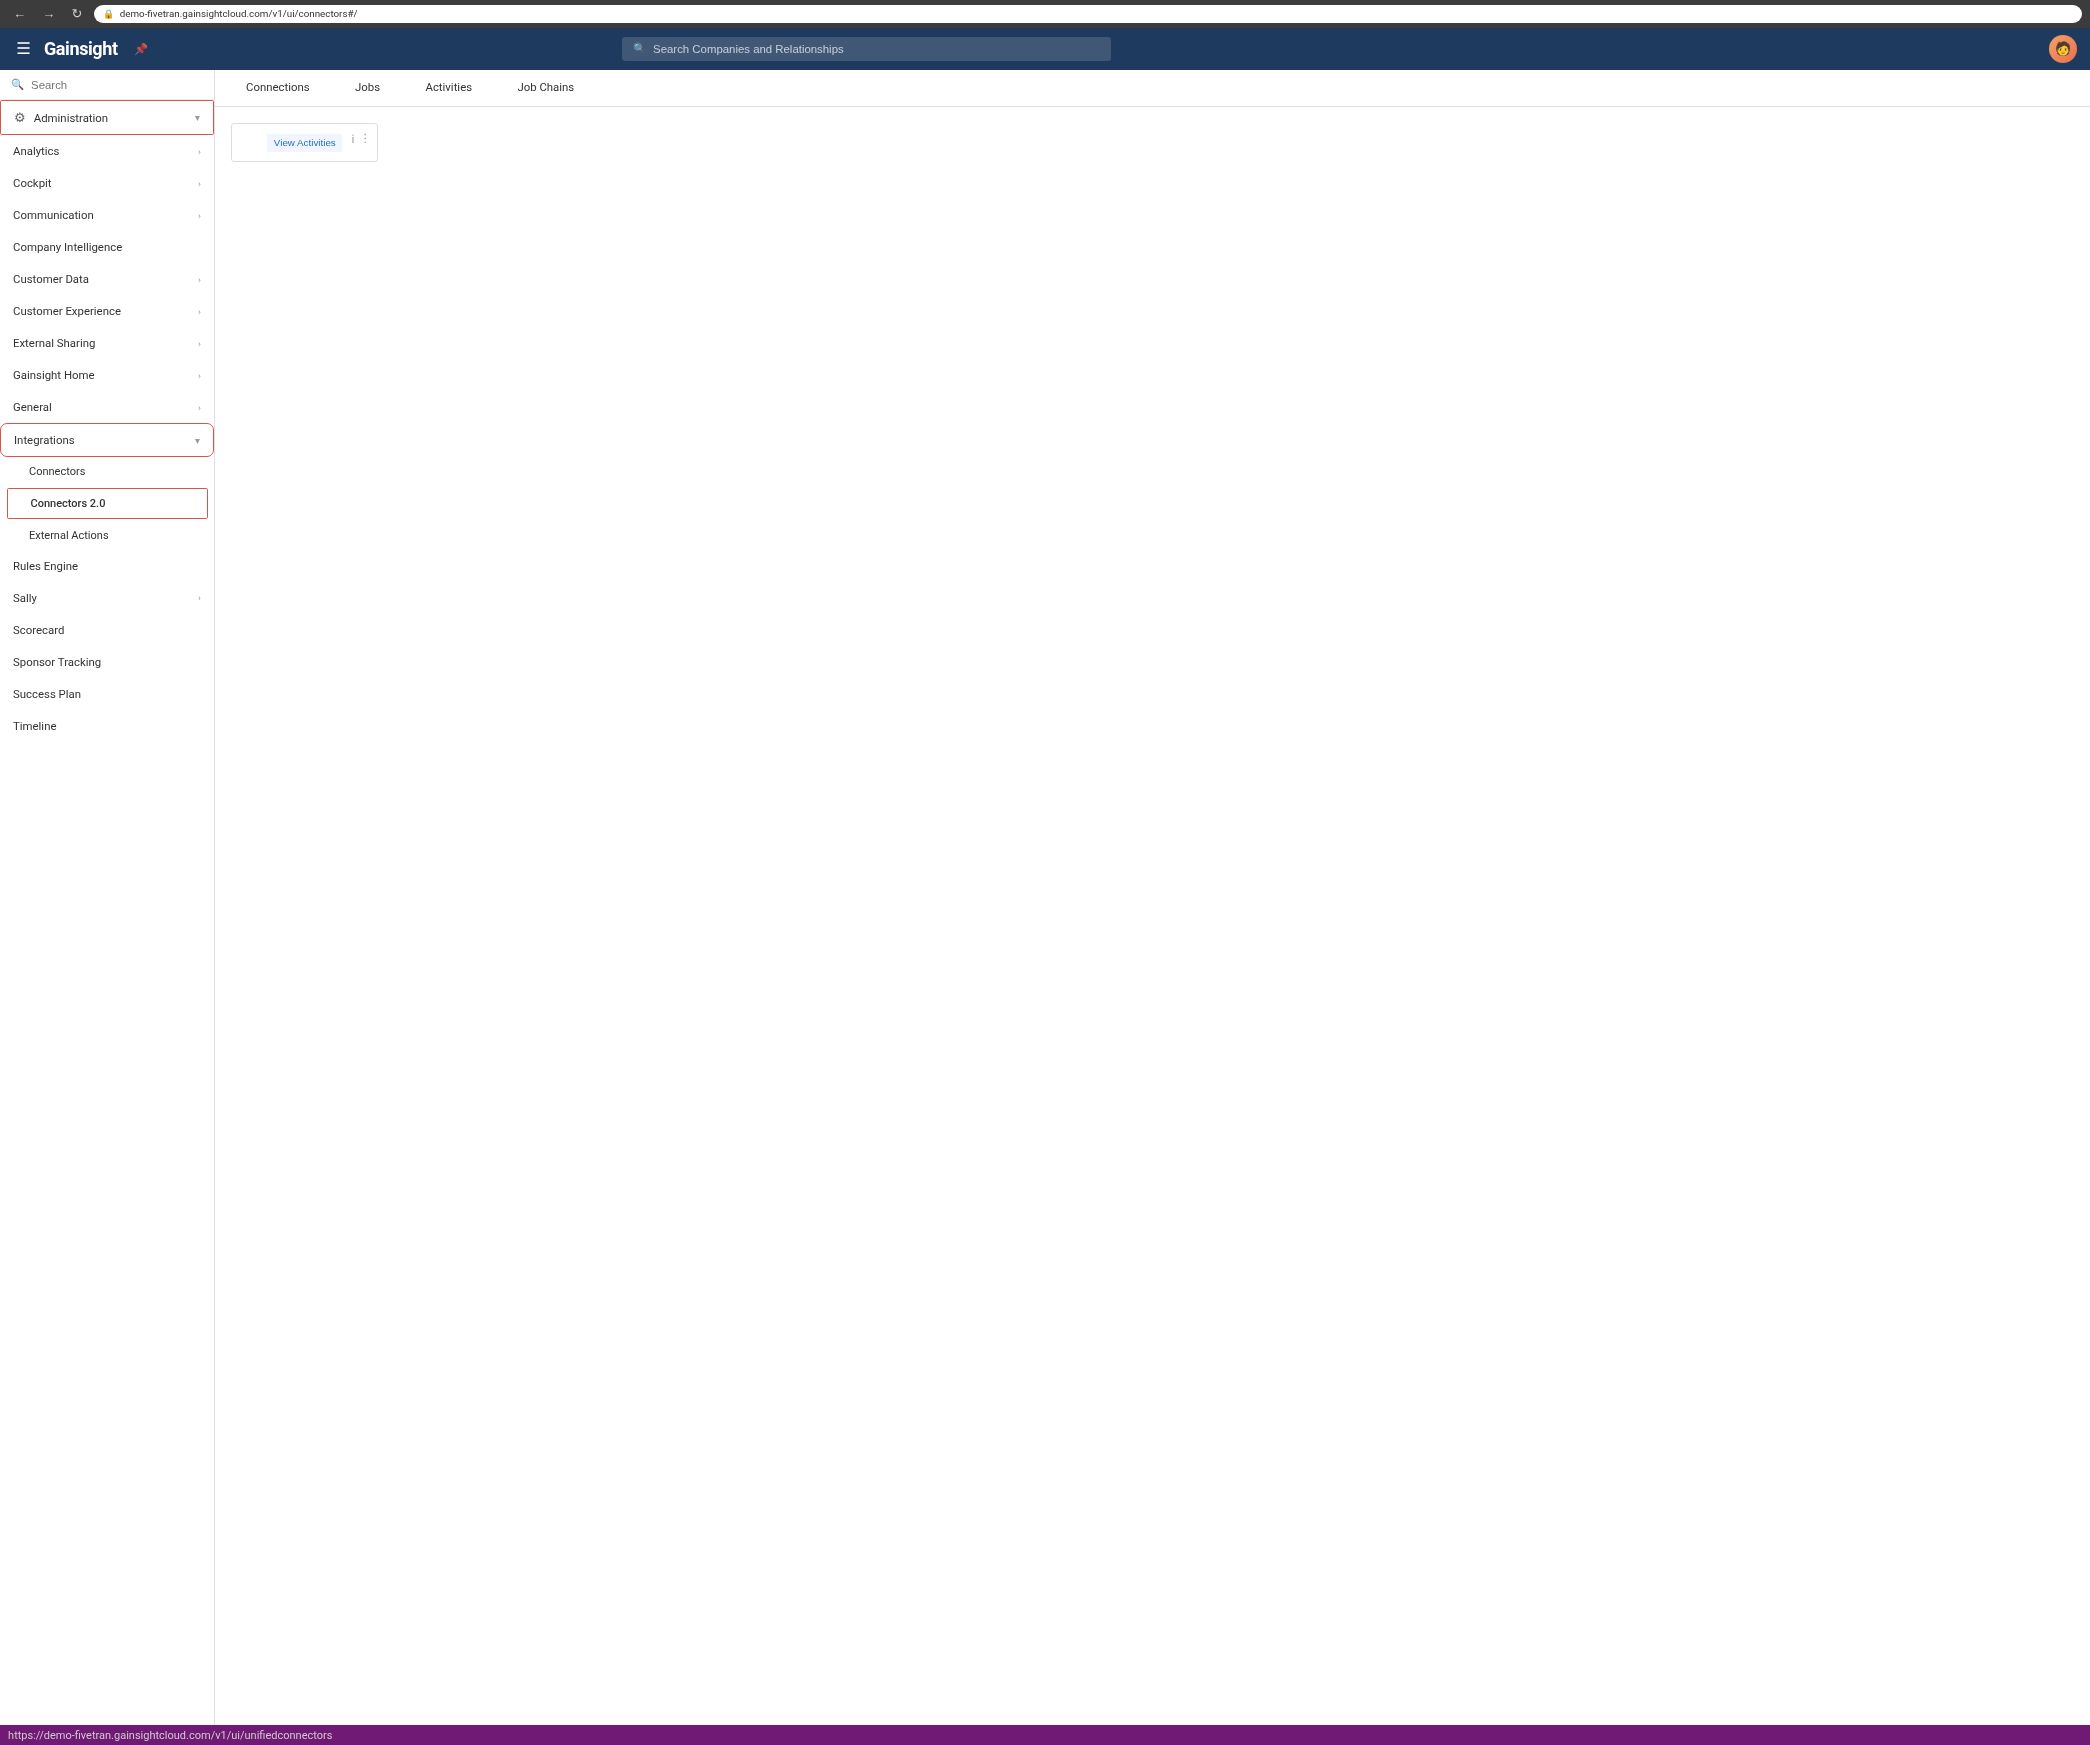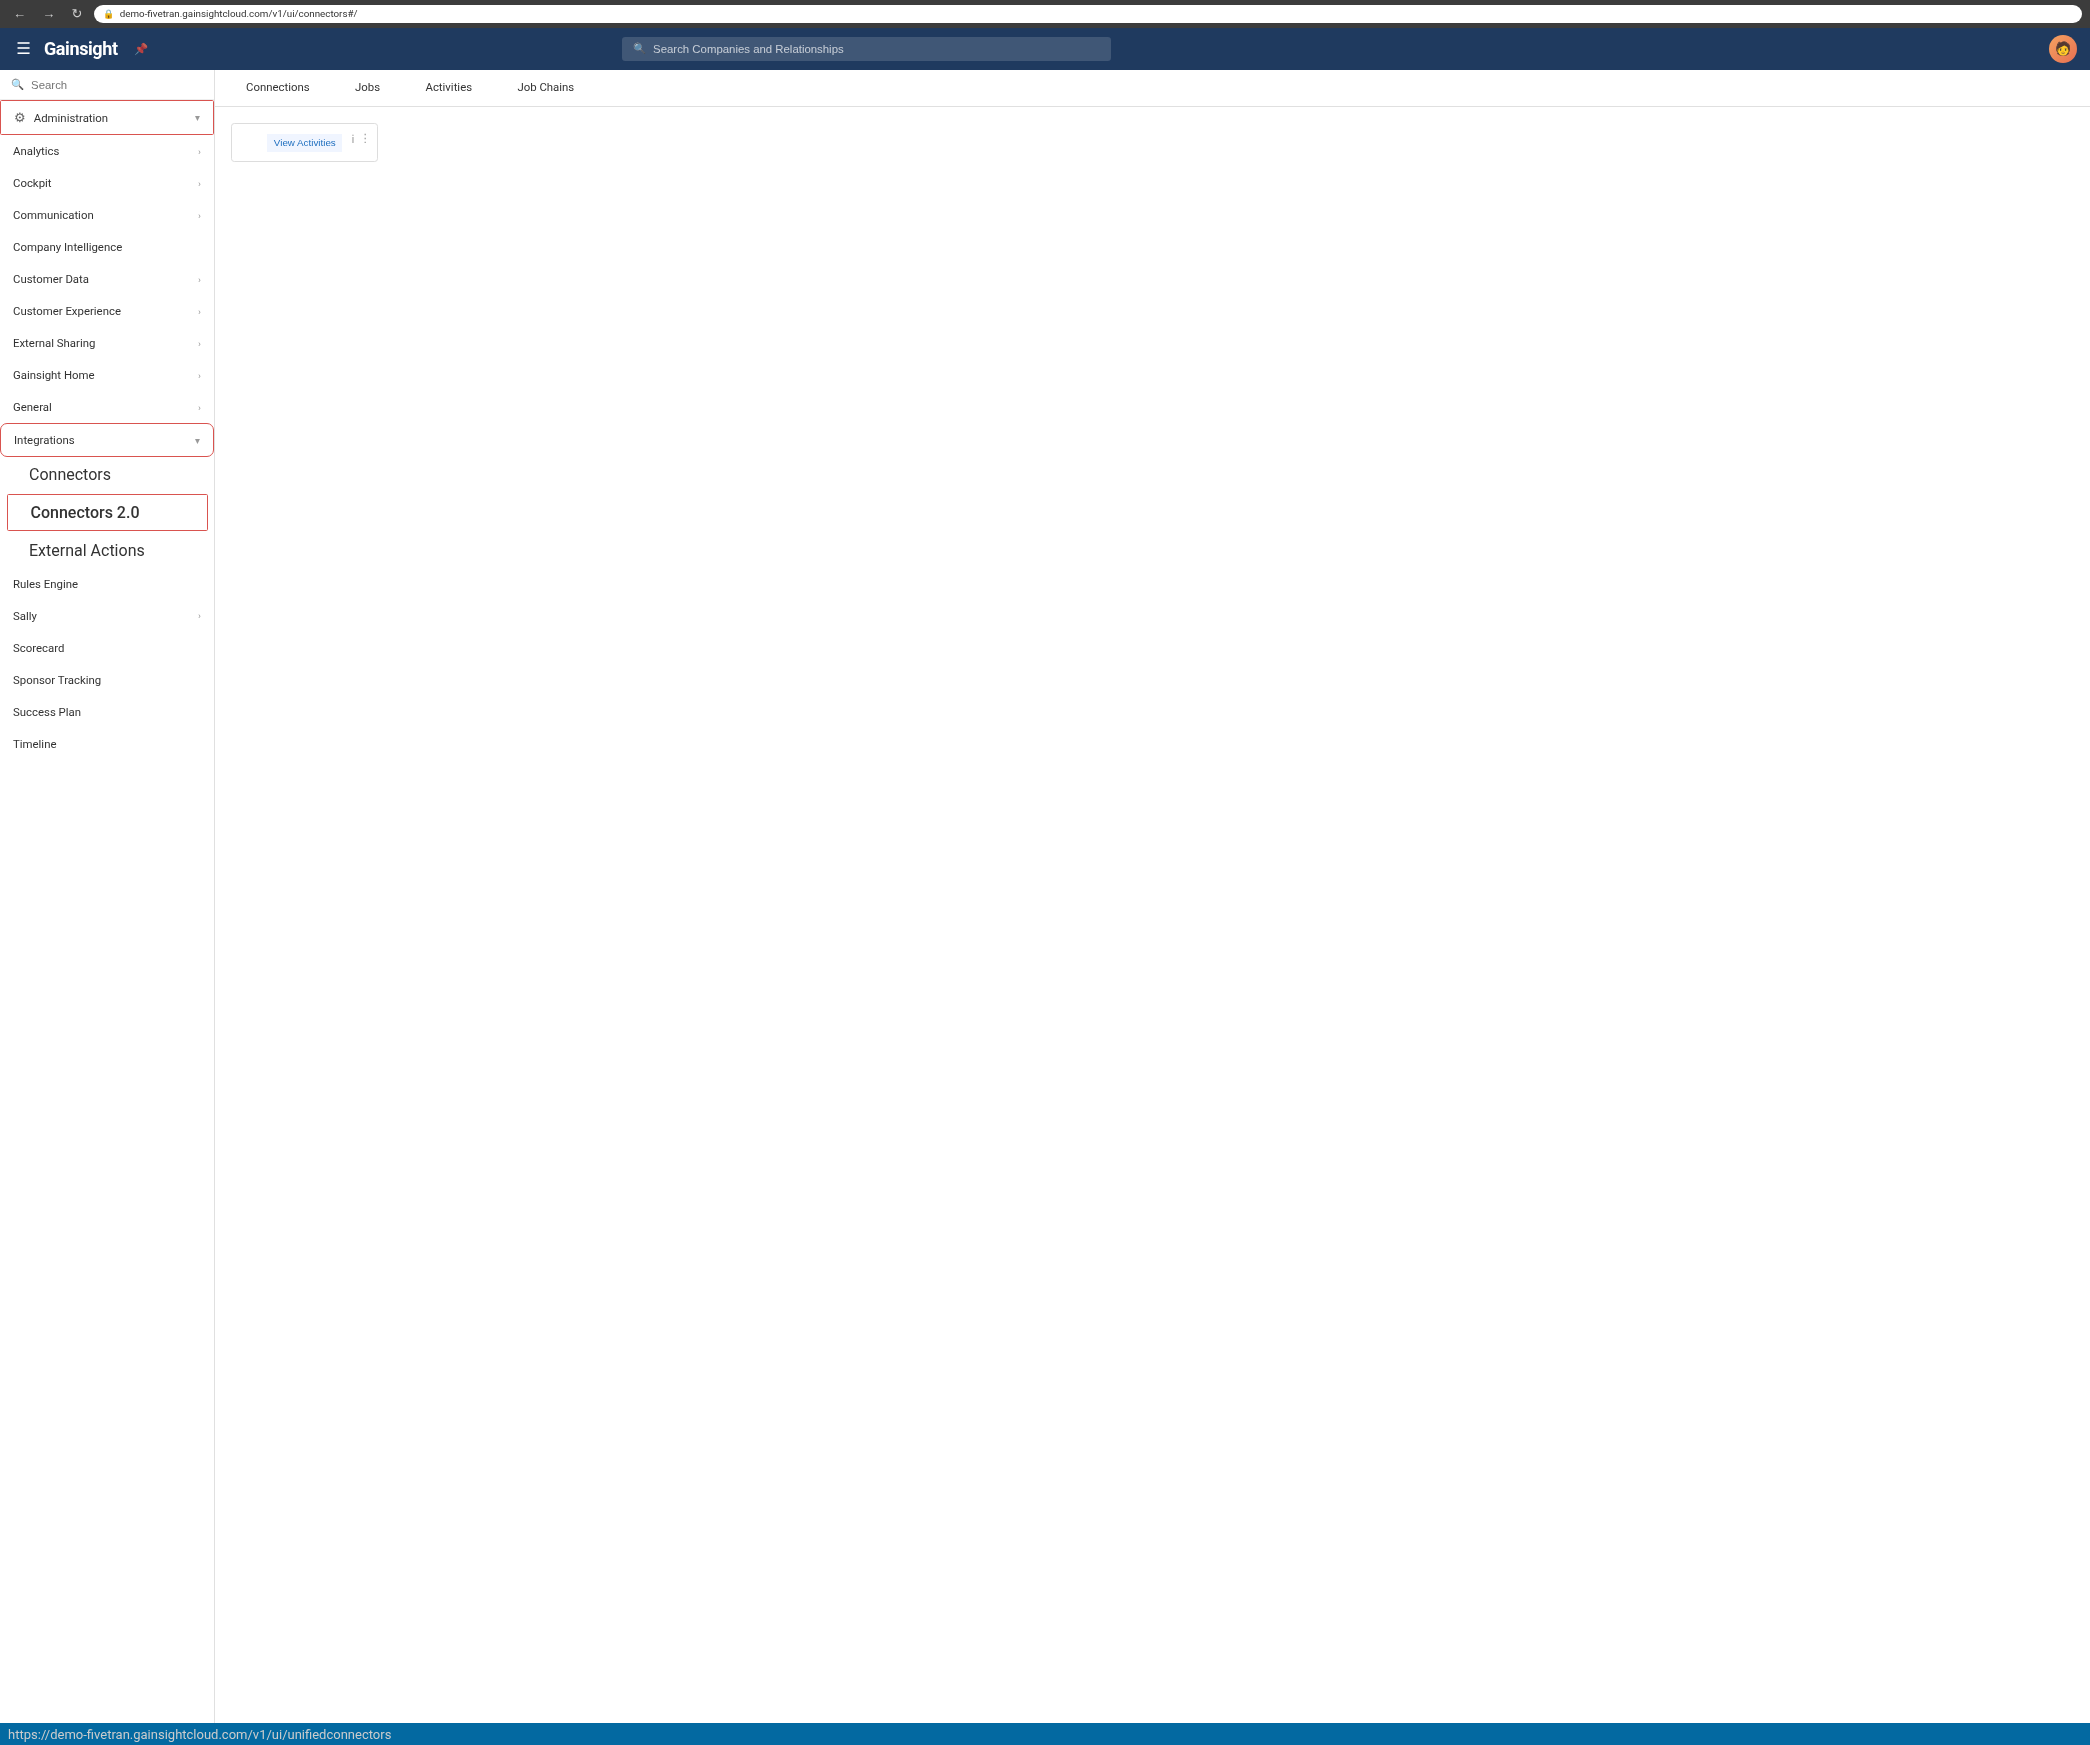--- a/index.html
+++ b/index.html
@@ -43,21 +43,21 @@
     .sidebar-item .item-label { flex: 1; }
     .sidebar-item .chevron { color: #999; font-size: 9.8px; }
     
     
     .sidebar-item.admin-item { border: 1.6px solid #d9534f; border-radius: 1.6px; background: #fff; }
     
     
     .sidebar-item.integrations-item { border: 1.6px solid #d9534f; border-radius: 7px; background: #fff; }
 
     
-    .sub-item { display: flex; align-items: flex-end; padding: 8.1px 13px 8.1px 29px; cursor: pointer; color: #333; font-size: 16px; border: none; background: none; width: 100%; text-align: left; }
+    .sub-item { display: flex; align-items: flex-end; padding: 8.1px 13px 8.1px 29px; cursor: pointer; color: #333; font-size: 11px; border: none; background: none; width: 100%; text-align: left; }
     
     
     .sub-item.active { border: 1.6px solid #d9534f; border-radius: 1.6px; background: #fff; font-weight: 500; margin: 1.6px 6.5px; width: calc(100% - 13px); padding-left: 23px; }
 
     
     .content-area { flex: 1; display: flex; flex-direction: column; overflow: hidden; }
 
     
     .secondary-nav { border-bottom: 0.8px solid #e0e0e0; padding: 0 16.3px; display: flex; align-items: center; height: 37px; gap: 16px; }
     .nav-tab { padding: 9.8px 14.7px; font-size: 11.4px; color: #333; cursor: pointer; border-bottom: 1.6px solid transparent; text-decoration: none; }
@@ -65,21 +65,21 @@
     
     .content-body { flex: 1; padding: 16.3px; overflow-y: auto; }
     
     
     .connector-card { width: 147px; border: 0.8px solid #ddd; border-radius: 3.3px; padding: 9.8px; position: relative; display: inline-flex; flex-direction: column; align-items: center; gap: 6.5px; }
     .card-actions { position: absolute; top: 6.5px; right: 6.5px; display: flex; gap: 4.9px; }
     .card-action-btn { background: none; border: none; cursor: pointer; color: #999; font-size: 11.4px; }
     .view-activities-btn { font-size: 9.8px; color: #1f6fbf; cursor: pointer; padding: 3.3px 6.5px; background: #f0f5ff; border-radius: 0; border: none; }
 
     
-    .status-bar { background: #0369a1; color: #ccc; font-size: 13px; padding: 3.3px 8.1px; }
+    .status-bar { background: #701a75; color: #ccc; font-size: 11px; padding: 3.3px 8.1px; }
 
     
     .sidebar::-webkit-scrollbar { width: 3.3px; }
     .sidebar::-webkit-scrollbar-track { background: #f1f1f1; }
     .sidebar::-webkit-scrollbar-thumb { background: #ccc; border-radius: 1.6px; }
   </style>
 </head>
 <body>
 
 <div class="browser-chrome">

